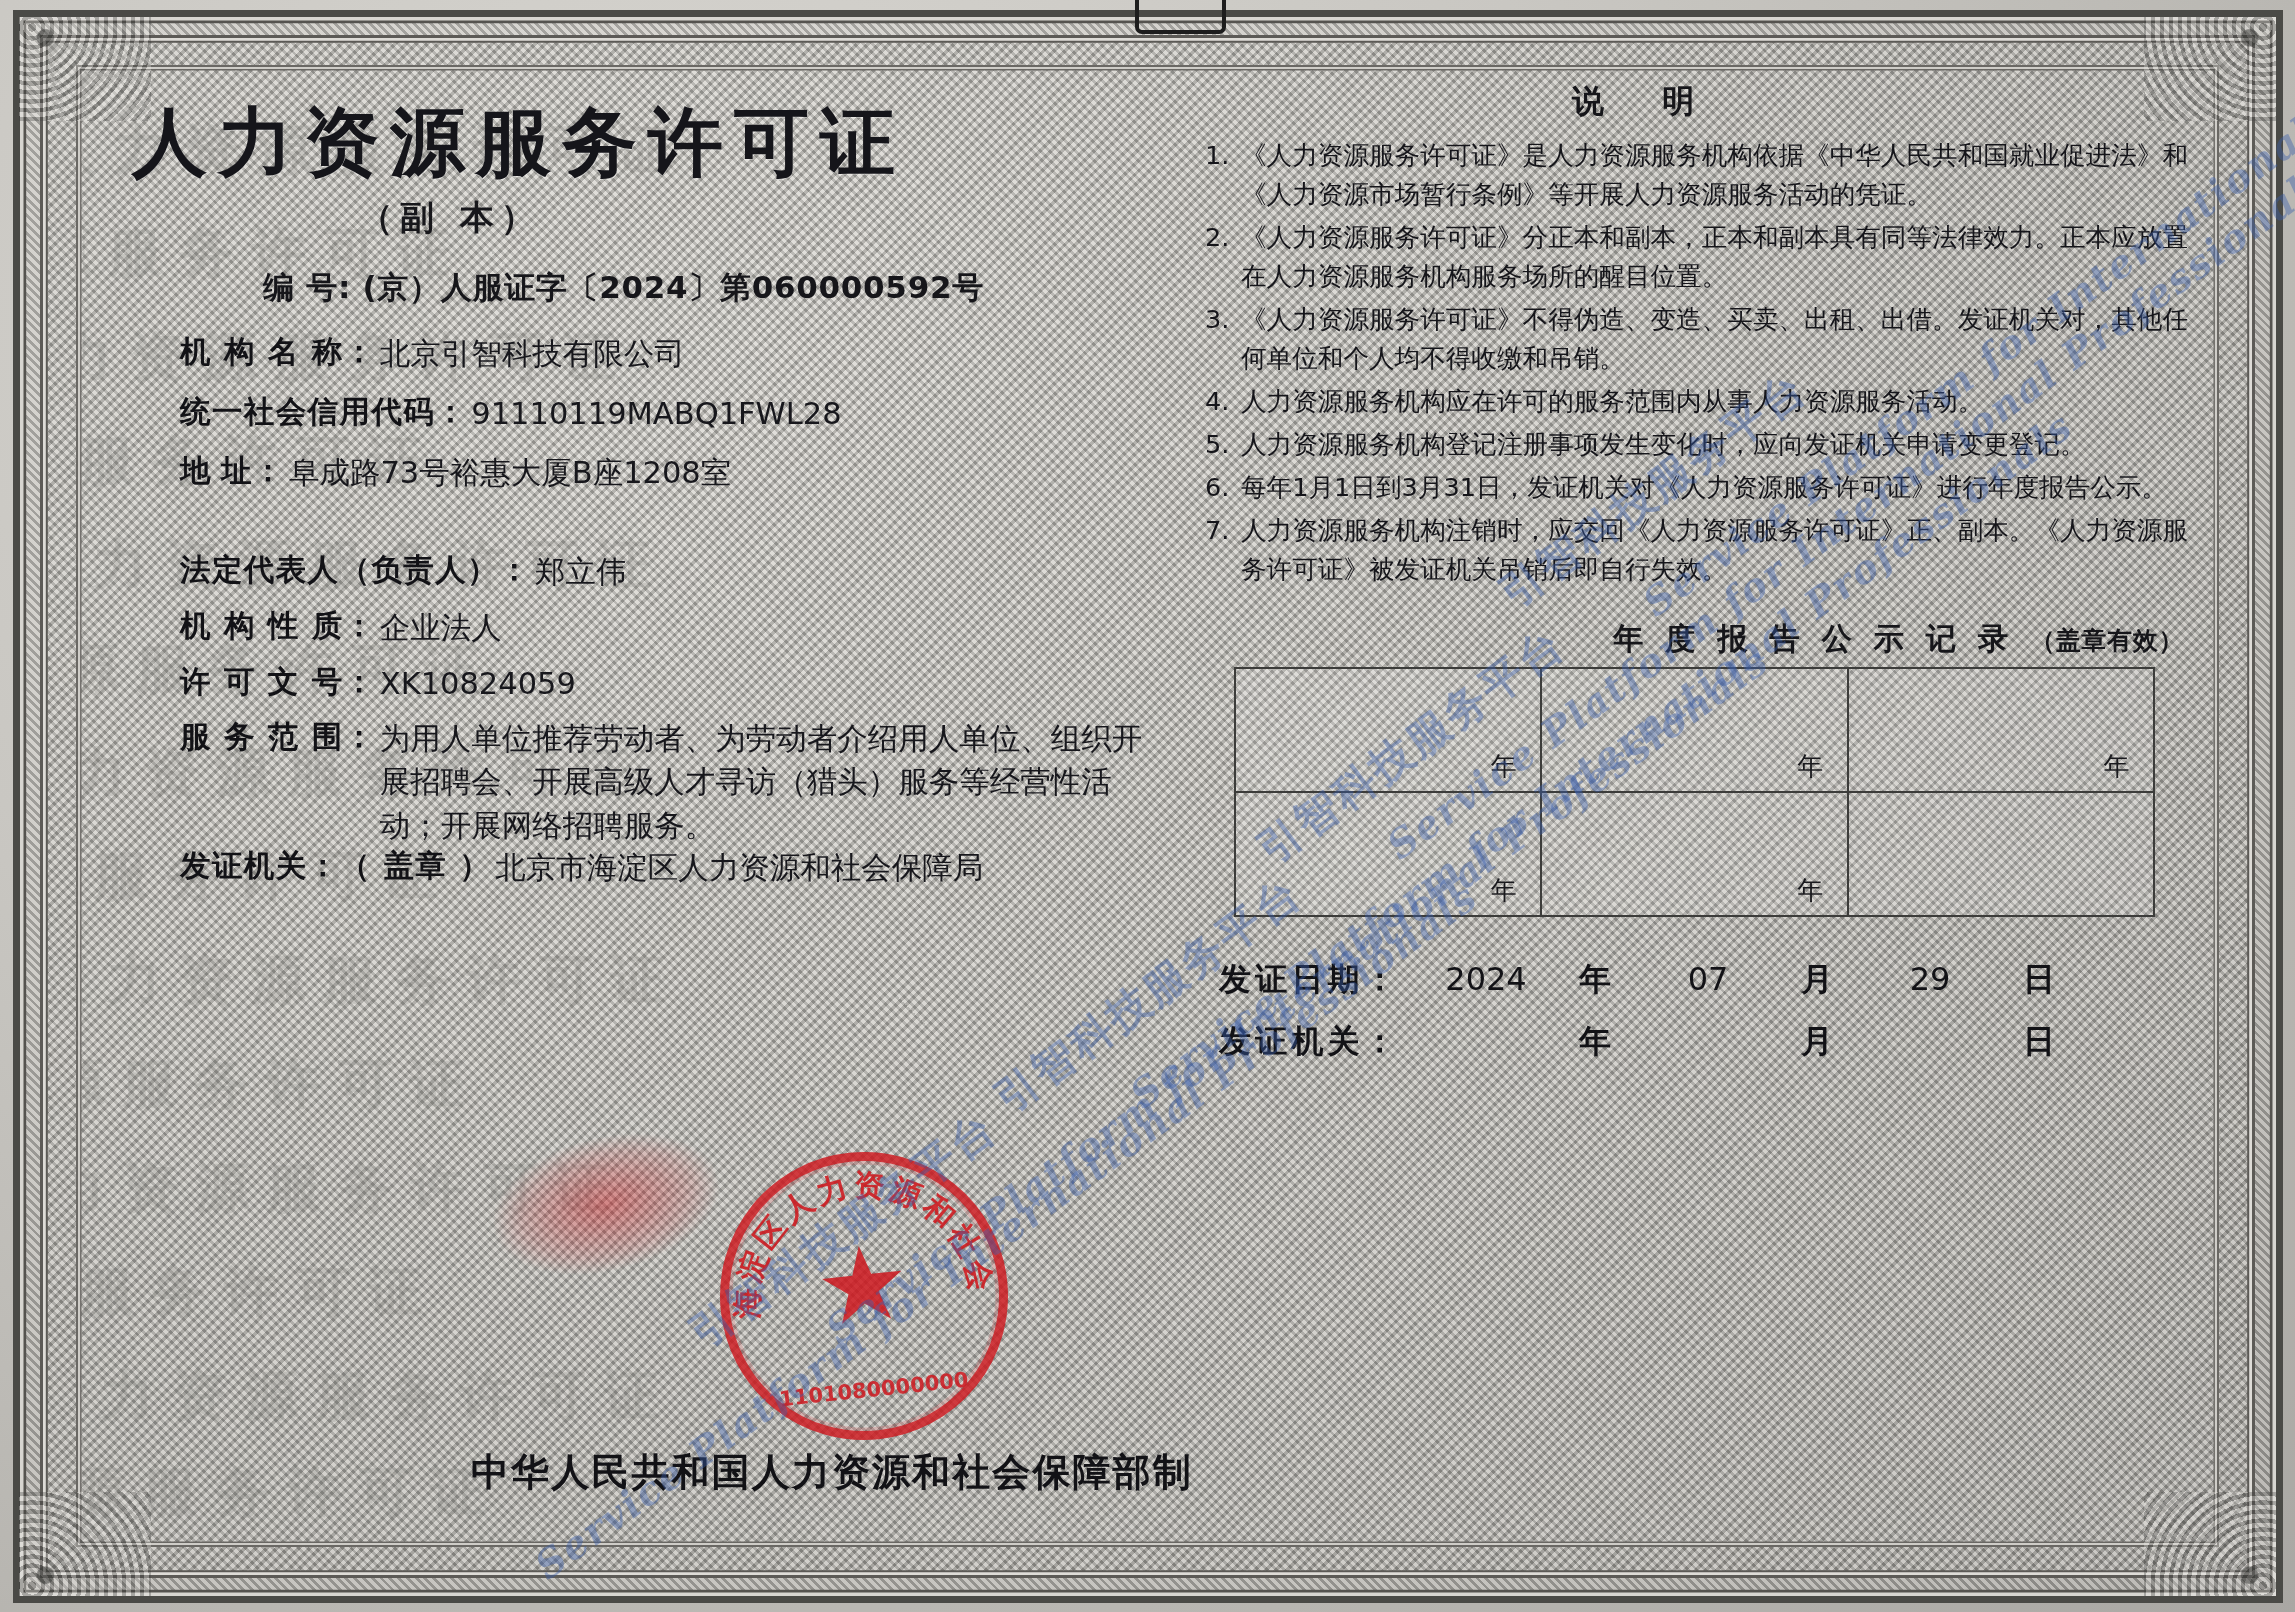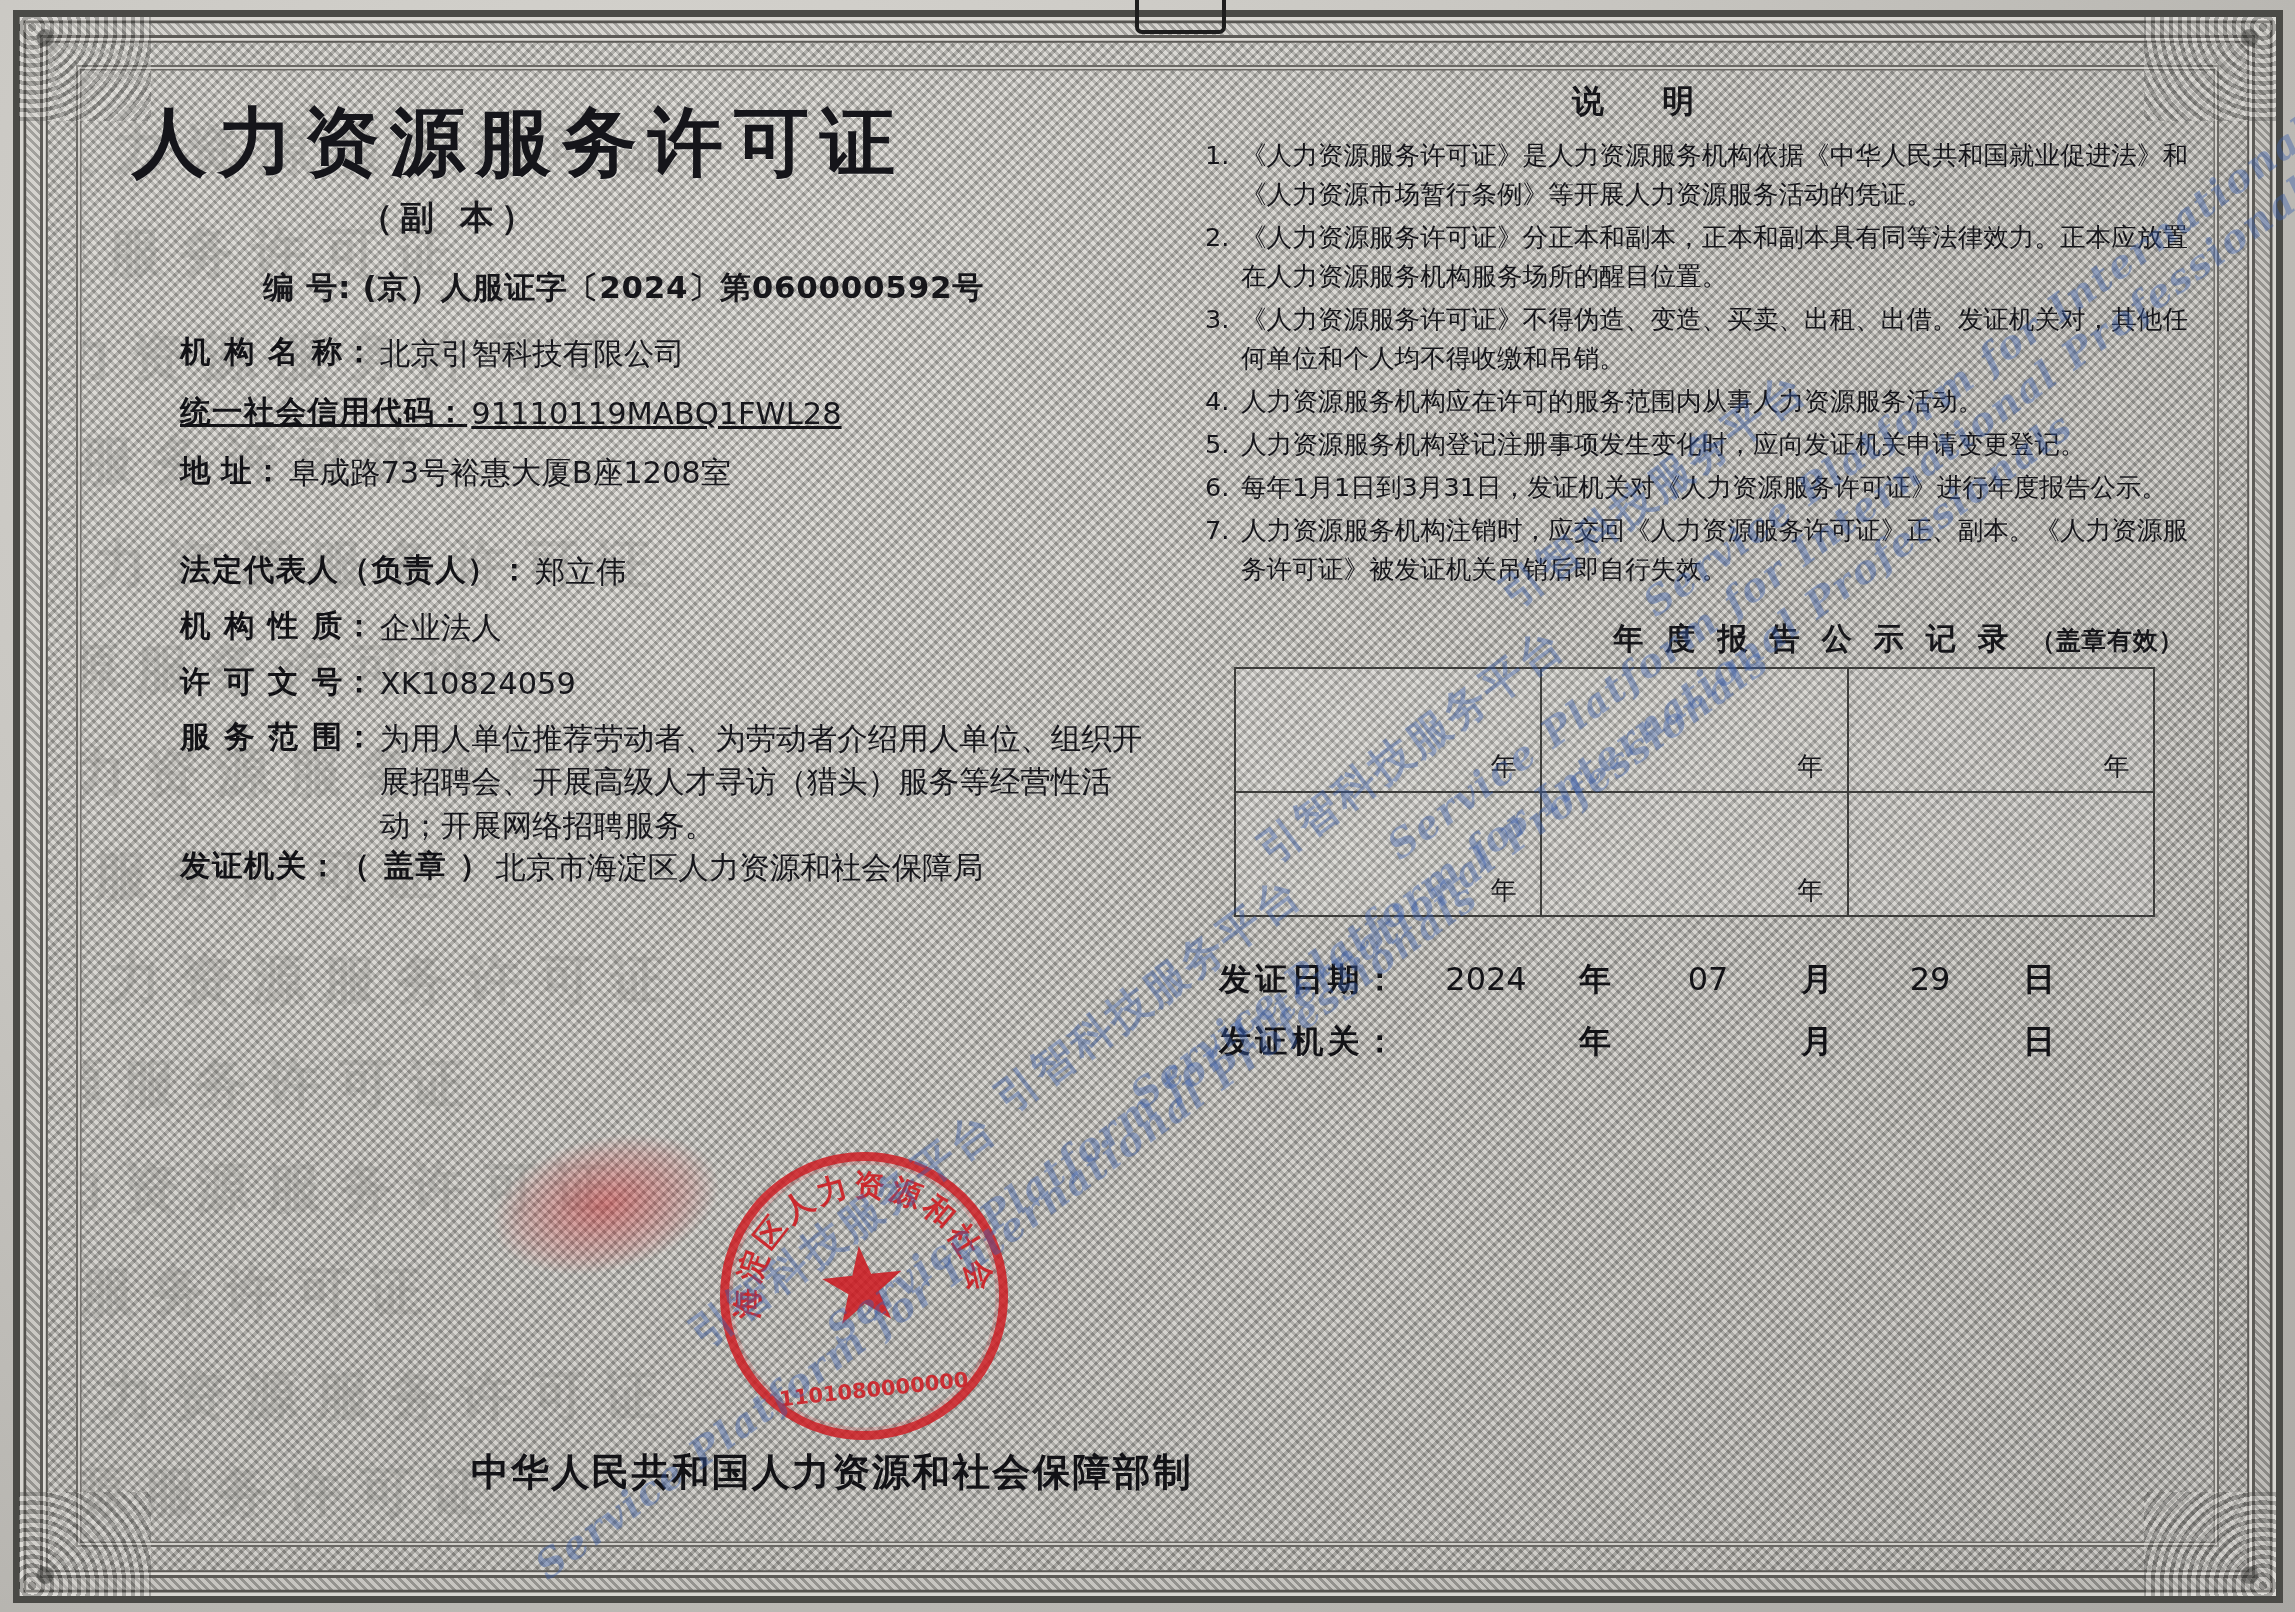--- a/index.html
+++ b/index.html
@@ -140,21 +140,21 @@
   .field .lbl.narrow { letter-spacing: 1.4px; }
   .field .val {
     margin-left: 4.2px;
     font-weight: 400;
     letter-spacing: 0px;
     color: #17171c;
     max-width: 817px;
     line-height: 1.42;
   }
   .f-org    { top: 260px; }
-  .f-credit { top: 320px; text-decoration: underline; }
+  .f-credit { top: 320px; }
   .f-addr   { top: 379px; }
   .f-rep    { top: 478px; }
   .f-nature { top: 534px; }
   .f-doc    { top: 590px; }
   .f-scope  { top: 645px; }
   .f-issuer { top: 774px; }
 
   .f-addr .lbl { letter-spacing: 33px; font-family: Liberation Serif, serif; }
 
   

